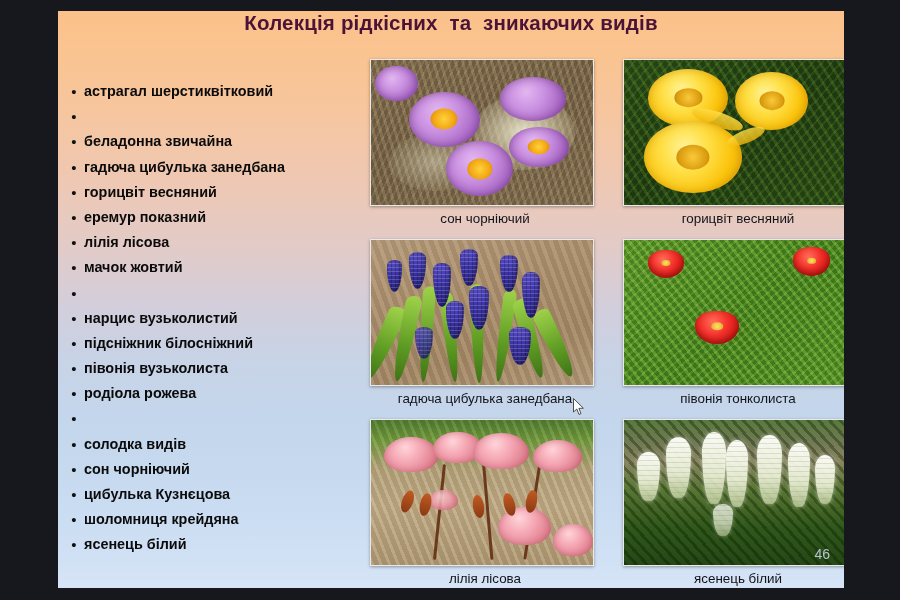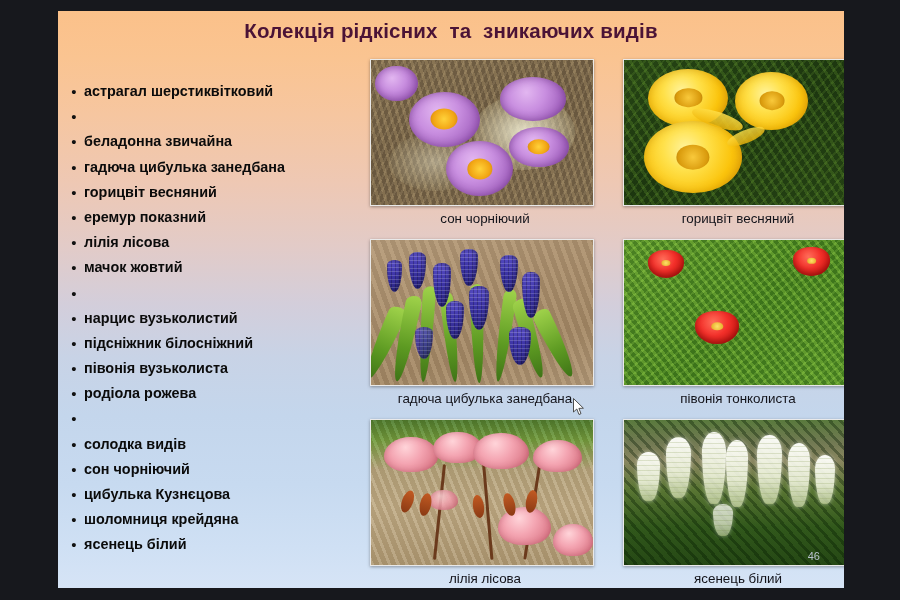--- a/index.html
+++ b/index.html
@@ -12,21 +12,21 @@
 
   
   #slide{
     position:absolute;left:58px;top:11px;width:786px;height:577px;
     background:linear-gradient(180deg,#fbc18a 0%,#fac491 8%,#f6c6a0 18%,#eec8b4 30%,#e2cbc8 41%,#d3cedb 51%,#c8d3e6 60%,#c4d6ec 70%,#c7daf0 82%,#cfe0f4 93%,#d6e4f6 100%);
     overflow:hidden;
   }
 
   
   .title{
-    position:absolute;left:0;top:8px;width:786px;text-align:center;
+    position:absolute;left:0;top:0;width:786px;text-align:center;
     color:#4b1336;font-size:20.5px;font-weight:bold;letter-spacing:.2px;
     white-space:pre;
   }
 
   
   .list{
     position:absolute;left:6px;top:69px;width:300px;
   }
   .li{
     display:flex;align-items:flex-start;height:25.2px;
@@ -125,22 +125,22 @@
      linear-gradient(180deg,#5e7a42 0%,#7d7a5e 16%,#9b8a6e 28%,#5e7536 48%,#2c5018 74%,#1d3c10 100%);}
   .p6 .bg::after{content:"";position:absolute;inset:0;
      background:repeating-linear-gradient(48deg, rgba(20,50,10,.45) 0 3px, rgba(70,120,40,.2) 3px 8px);}
   .wspike{position:absolute;border-radius:50% 50% 40% 40%/26% 26% 74% 74%;
      background:linear-gradient(180deg,rgba(255,255,252,.97),rgba(240,244,222,.9) 60%,rgba(206,218,170,.75));
      box-shadow:0 0 4px rgba(255,255,255,.5);}
   .wspike::after{content:"";position:absolute;inset:0;border-radius:inherit;
      background:repeating-linear-gradient(0deg, rgba(140,160,90,.25) 0 1px, transparent 1px 5px);}
 
   
-  .pagenum{position:absolute;right:24px;bottom:26px;color:#b9c3cf;
-     font-size:11px;}
+  .pagenum{position:absolute;right:14px;bottom:26px;color:#b9c3cf;
+     font-size:14px;}
 
   
   .cursor{position:absolute;width:12px;height:18px;pointer-events:none;}
 </style>
 </head>
 <body>
 
 <div id="stage">
 
   <div id="slide">

